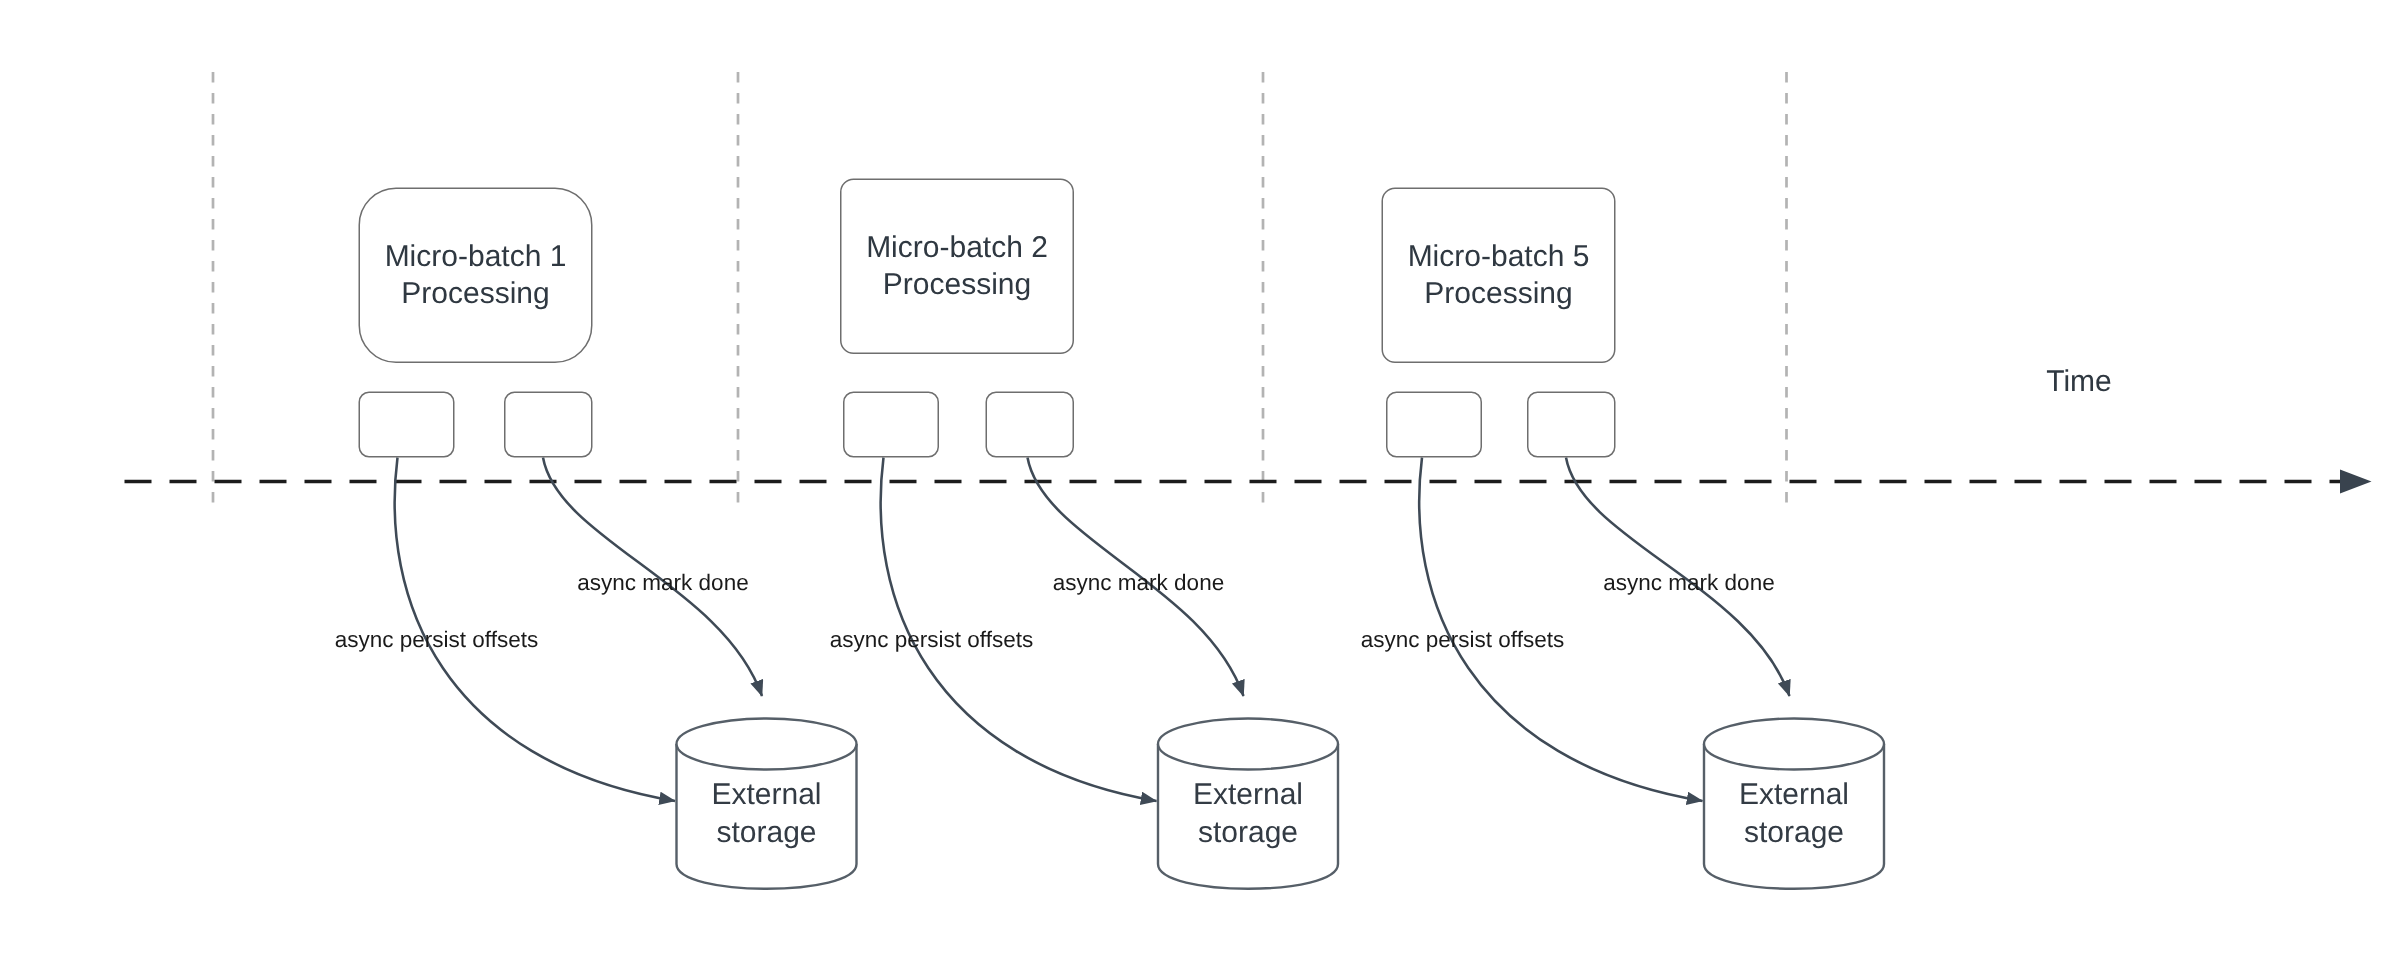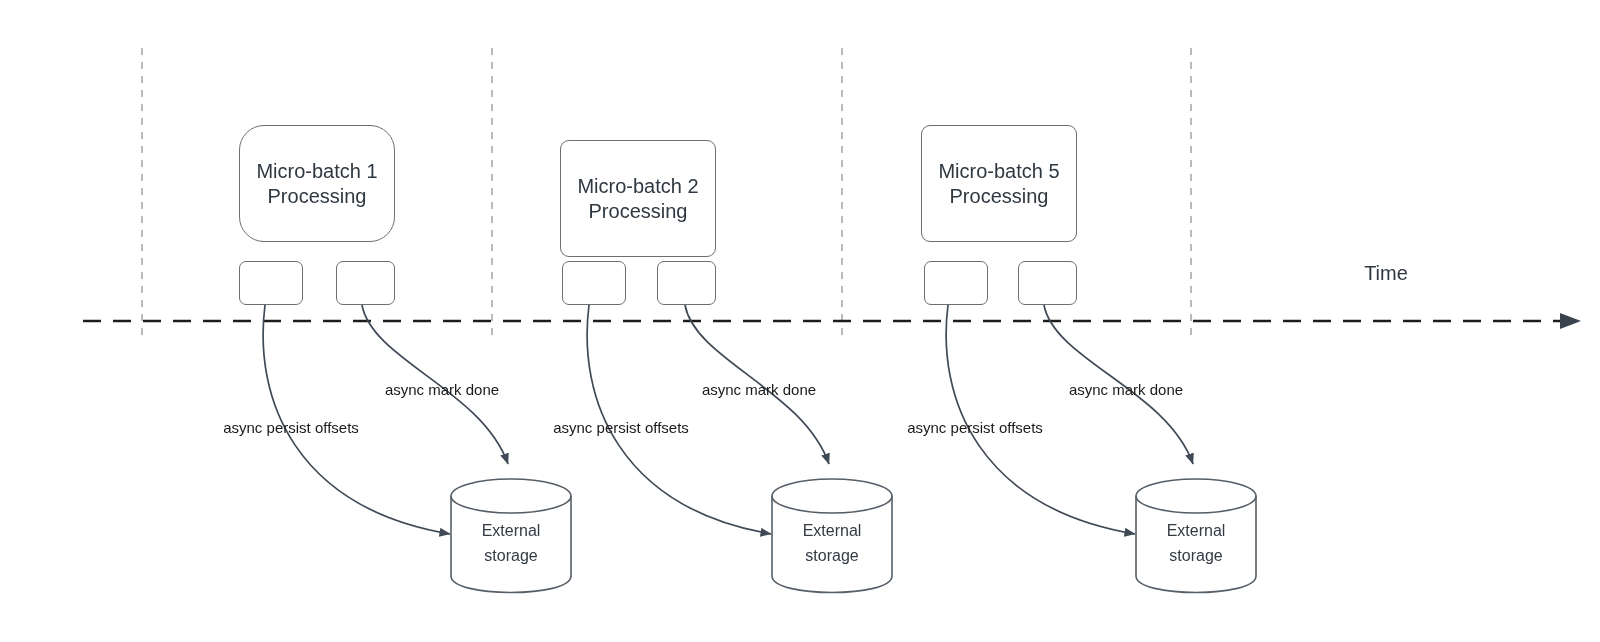--- a/index.html
+++ b/index.html
@@ -32,21 +32,21 @@
   .flow-label{
     position:absolute;
     transform:translate(-50%,-50%);
     font-size:15px;font-weight:normal;color:#1a1a1a;
     white-space:nowrap;
   }
   .storage-label{
     position:absolute;
     transform:translate(-50%,-50%);
     text-align:center;
-    font-size:16px;line-height:25px;color:#333b44;
+    font-size:20px;line-height:25px;color:#333b44;
     white-space:pre-line;
   }
   .time-label{
     position:absolute;
     transform:translate(-50%,-50%);
     font-size:20px;color:#2f3841;
   }
 </style>
 </head>
 <body>
@@ -93,33 +93,33 @@
 
   <div class="node batch-box" style="left:239px;top:125px;border-radius:25px;">Micro-batch 1
 Processing</div>
   <div class="node task-box" style="left:239px;top:261px;width:64px;"></div>
   <div class="node task-box" style="left:336px;top:261px;width:59px;"></div>
   <div class="flow-label" style="left:291px;top:427px;">async persist offsets</div>
   <div class="flow-label" style="left:442px;top:389px;">async mark done</div>
   <div class="storage-label" style="left:511px;top:543px;">External
 storage</div>
 
-  <div class="node batch-box" style="left:560px;top:140px;">Micro-batch 2
+  <div class="node batch-box" style="left:560px;top:119px;">Micro-batch 2
 Processing</div>
   <div class="node task-box" style="left:562px;top:261px;width:64px;"></div>
   <div class="node task-box" style="left:657px;top:261px;width:59px;"></div>
   <div class="flow-label" style="left:621px;top:427px;">async persist offsets</div>
   <div class="flow-label" style="left:759px;top:389px;">async mark done</div>
   <div class="storage-label" style="left:832px;top:543px;">External
 storage</div>
 
   <div class="node batch-box" style="left:921px;top:125px;">Micro-batch 5
 Processing</div>
   <div class="node task-box" style="left:924px;top:261px;width:64px;"></div>
   <div class="node task-box" style="left:1018px;top:261px;width:59px;"></div>
   <div class="flow-label" style="left:975px;top:427px;">async persist offsets</div>
   <div class="flow-label" style="left:1126px;top:389px;">async mark done</div>
   <div class="storage-label" style="left:1196px;top:543px;">External
 storage</div>
 
-  <div class="time-label" style="left:1386px;top:273px;">Time</div>
+  <div class="time-label" style="left:1386px;top:255px;">Time</div>
 
 </div>
 
 </body></html>

